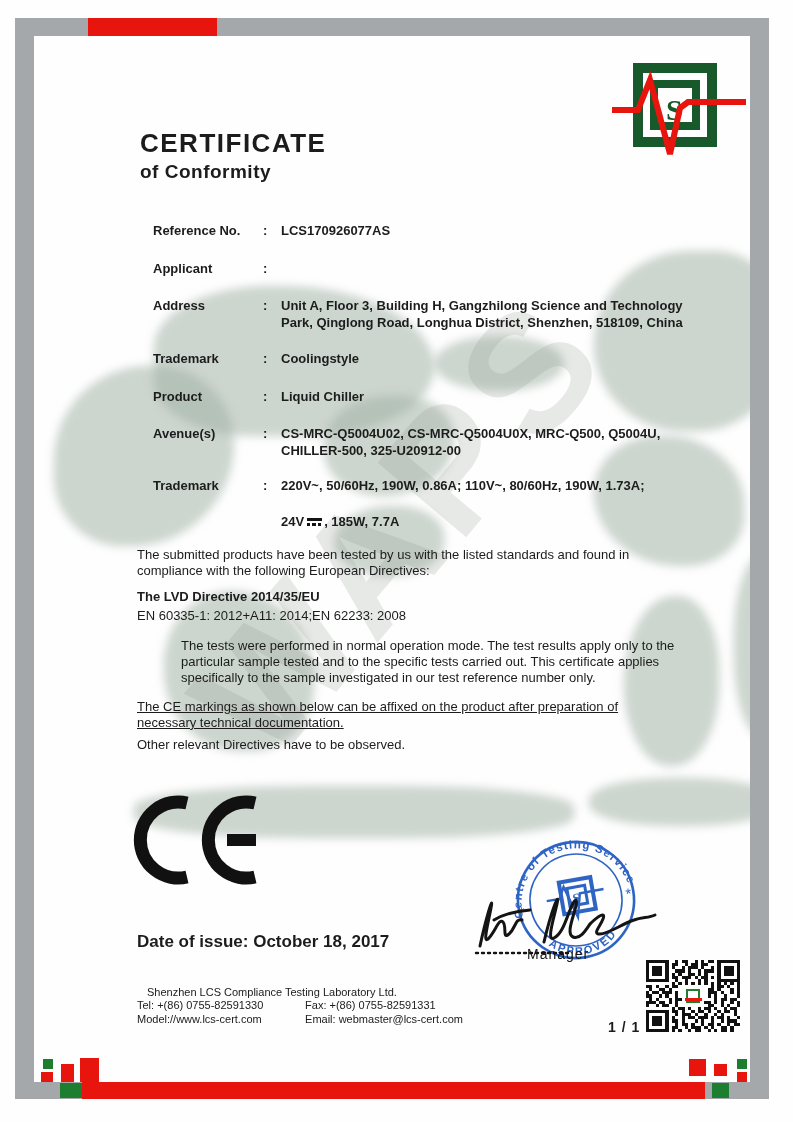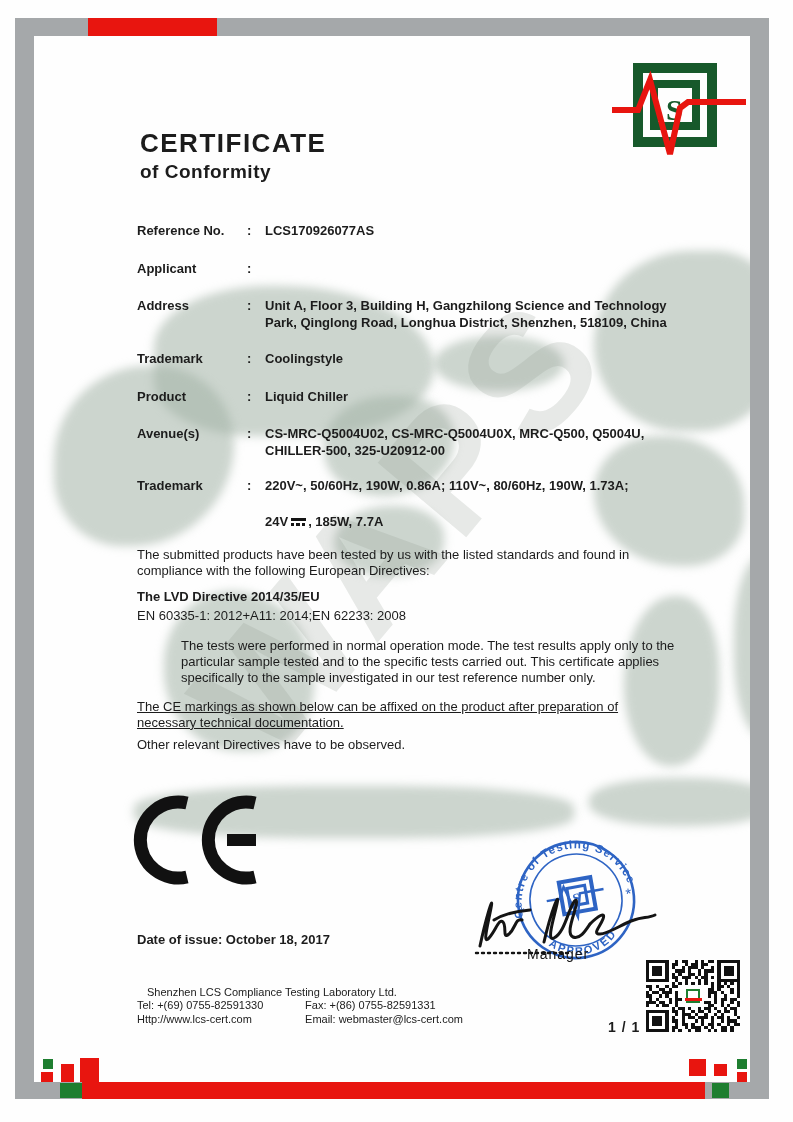--- a/index.html
+++ b/index.html
@@ -20,37 +20,37 @@
   .txt-watermark{position:absolute;left:80px;top:430px;width:640px;text-align:center;
       transform:rotate(-50deg);font-size:168px;font-weight:bold;letter-spacing:10px;
       color:rgba(138,152,142,.20);z-index:0;user-select:none;}
   
   .content{position:absolute;inset:0;z-index:2;}
   .title{position:absolute;left:140px;top:130px;}
   .title .t1{font-size:26px;font-weight:bold;letter-spacing:1.5px;line-height:26px;}
   .title .t2{font-size:19px;font-weight:bold;margin-top:5px;letter-spacing:.5px;}
   .fields{position:absolute;left:137px;top:215px;width:540px;font-size:13px;font-weight:bold;}
   .frow{position:absolute;display:flex;line-height:17px;}
-  .frow .lab{width:110px;flex:0 0 110px;}
+  .frow .lab{width:110px;flex:0 0 110px;margin-left:16px;}
   .frow .col{width:18px;flex:0 0 18px;}
   .frow .val .val-line{white-space:nowrap;}
   .dc{display:inline-block;width:15px;height:9px;position:relative;margin:0 2px 0 3px;}
   .dc::before{content:"";position:absolute;top:1px;left:0;right:0;height:2.6px;background:#141414;}
   .dc::after{content:"";position:absolute;top:6px;left:0;right:0;height:2.6px;
       background:repeating-linear-gradient(90deg,#141414 0 3.2px,transparent 3.2px 5.4px);}
   .bodytext{position:absolute;left:137px;top:547px;width:516px;font-size:13px;line-height:15.8px;}
   .bt{position:absolute;left:0;width:516px;}
   .b-intro{top:0;}
   .b-lvd{top:42px;font-weight:bold;}
   .b-en{top:61px;font-weight:normal;display:flex;justify-content:flex-start;width:516px;}
   .b-p1{top:91px;margin-left:44px;}
   .b-p2{top:152px;text-decoration:underline;}
   .b-p3{top:190px;}
   .ce{position:absolute;left:131px;top:793px;}
-  .date-issue{position:absolute;left:137px;top:932px;font-size:13px;font-weight:bold;}
+  .date-issue{position:absolute;left:137px;top:932px;font-size:17px;font-weight:bold;}
   .stamp{position:absolute;left:496px;top:836px;}
   .signature{position:absolute;left:472px;top:880px;}
   .manager{position:absolute;left:527px;top:946px;font-size:14px;color:#141414;letter-spacing:1px;}
   .qr{position:absolute;left:646px;top:960px;}
   .pageno{position:absolute;left:608px;top:1019px;font-size:14px;font-weight:bold;letter-spacing:1px;}
   .footer{position:absolute;left:137px;top:986px;font-size:11px;line-height:13.4px;color:#202020;}
   .footer .l1{padding-left:10px;}
   .footer .cspan{display:inline-block;width:165px;}
 </style>
 </head>
@@ -263,24 +263,24 @@
         <line x1="8" y1="22.5" x2="29" y2="22.5" stroke-dasharray="1 1 1 2 1 1 2 2 1"></line>
       </g>
       <rect x="11" y="8" width="7" height="7" fill="#fff"></rect>
       <rect x="12.6" y="9.6" width="3.8" height="3.8" fill="none" stroke="#1e7e30" stroke-width="0.7"></rect>
       <path d="M12,12.6 h5.2" stroke="#e8150f" stroke-width="0.7" fill="none"></path>
     </svg>
 
     <div class="footer">
       <div class="l1">Shenzhen LCS Compliance Testing Laboratory Ltd.</div>
       <div>
-        <span class="cspan">Tel: +(69) 0755-82591330</span>
+        <span class="cspan">Tel: +(86) 0755-82591330</span>
         <span>Fax: +(86) 0755-82591331</span>
       </div>
       <div>
-        <span class="cspan">Http://www.lcs-cert.com</span>
+        <span class="cspan">Model://www.lcs-cert.com</span>
         <span>Email: webmaster@lcs-cert.com</span>
       </div>
     </div>
     <div class="pageno">1 / 1</div>
 
   </div>
 </div>
 
 </body></html>

